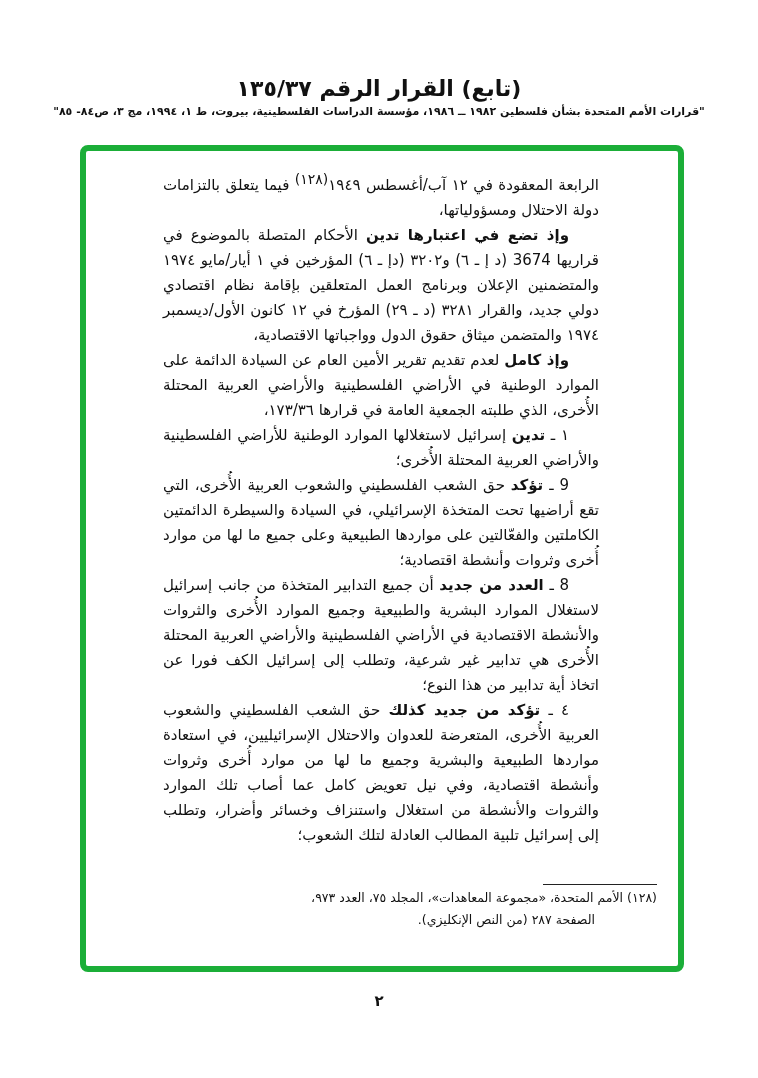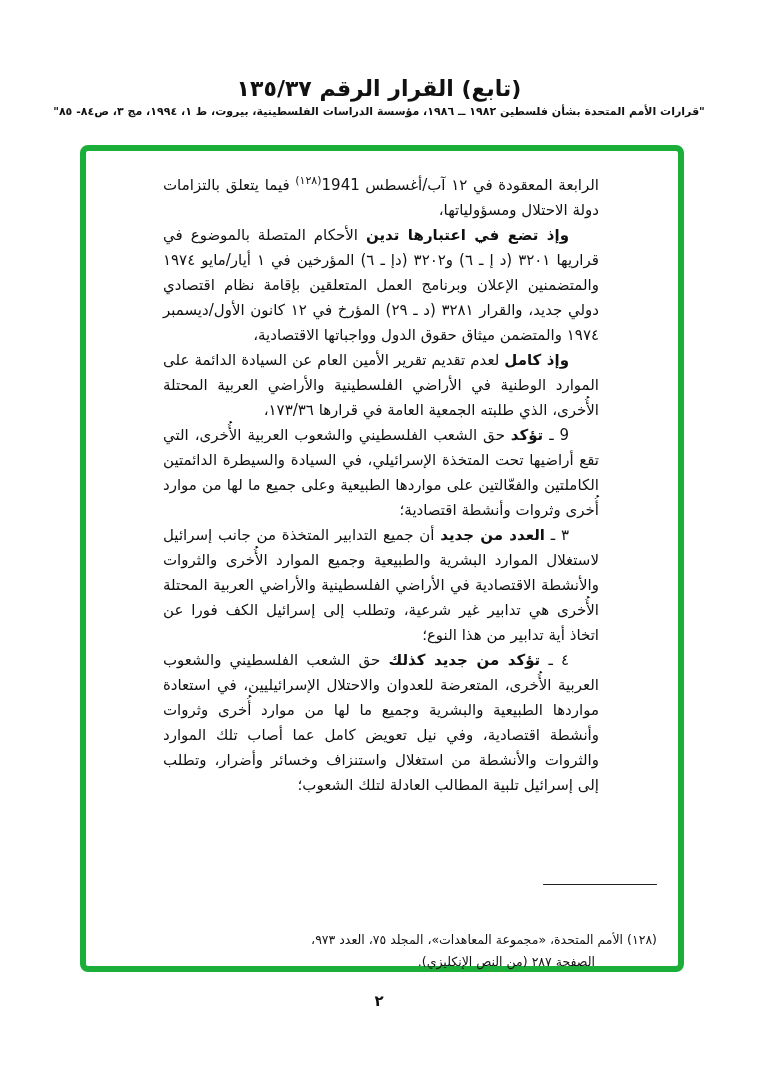--- a/index.html
+++ b/index.html
@@ -60,34 +60,34 @@
     margin: 0;
     padding: 0;
   }
   .doc-body p.indent {
     text-indent: 30px;
   }
   .doc-body .b {
     font-weight: bold;
   }
   .doc-body sup {
-    font-size: 11px;
+    font-size: 14px;
     line-height: 0;
   }
   .footnote-sep {
     position: absolute;
     left: 543px;
     top: 884px;
     width: 114px;
     border-top: 1.5px solid #222222;
   }
   .footnote {
     position: absolute;
     right: 101px;
-    top: 929px;
+    top: 887px;
     width: 352px;
     direction: rtl;
     text-align: right;
     font-size: 12.5px;
     line-height: 22px;
   }
   .footnote .fn-line2 {
     padding-right: 62px;
   }
   .page-number {
@@ -104,25 +104,26 @@
 <body>
 
 <div class="page-title">(تابع) القرار الرقم ١٣٥/٣٧</div>
 
 <div class="page-subtitle">"قرارات الأمم المتحدة بشأن فلسطين ١٩٨٢ ــ ١٩٨٦، مؤسسة الدراسات الفلسطينية، بيروت، ط ١، ١٩٩٤، مج ٣، ص٨٤- ٨٥"</div>
 
 <div class="doc-frame"></div>
 
 <div class="doc-body">
 
-<p><span>الرابعة المعقودة في ١٢ آب/أغسطس 1941</span><sup>(١٢٨)</sup><span> فيما يتعلق بالتزامات دولة الاحتلال ومسؤولياتها،</span></p>
-    <p class="indent"><span class="b">وإذ تضع في اعتبارها تدين</span><span> الأحكام المتصلة بالموضوع في قراريها ٣٢٠١ (د إ ـ ٦) و٣٢٠٢ (دإ ـ ٦) المؤرخين في ١ أيار/مايو ١٩٧٤ والمتضمنين الإعلان وبرنامج العمل المتعلقين بإقامة نظام اقتصادي دولي جديد، والقرار ٣٢٨١ (د ـ ٢٩) المؤرخ في ١٢ كانون الأول/ديسمبر ١٩٧٤ والمتضمن ميثاق حقوق الدول وواجباتها الاقتصادية،</span></p>
+<p><span>الرابعة المعقودة في ١٢ آب/أغسطس ١٩٤٩</span><sup>(١٢٨)</sup><span> فيما يتعلق بالتزامات دولة الاحتلال ومسؤولياتها،</span></p>
+    <p class="indent"><span class="b">وإذ تضع في اعتبارها تدين</span><span> الأحكام المتصلة بالموضوع في قراريها 3674 (د إ ـ ٦) و٣٢٠٢ (دإ ـ ٦) المؤرخين في ١ أيار/مايو ١٩٧٤ والمتضمنين الإعلان وبرنامج العمل المتعلقين بإقامة نظام اقتصادي دولي جديد، والقرار ٣٢٨١ (د ـ ٢٩) المؤرخ في ١٢ كانون الأول/ديسمبر ١٩٧٤ والمتضمن ميثاق حقوق الدول وواجباتها الاقتصادية،</span></p>
     <p class="indent"><span class="b">وإذ كامل</span><span> لعدم تقديم تقرير الأمين العام عن السيادة الدائمة على الموارد الوطنية في الأراضي الفلسطينية والأراضي العربية المحتلة الأُخرى، الذي طلبته الجمعية العامة في قرارها ١٧٣/٣٦،</span></p>
+    <p class="indent"><span>١ ـ </span><span class="b">تدين</span><span> إسرائيل لاستغلالها الموارد الوطنية للأراضي الفلسطينية والأراضي العربية المحتلة الأُخرى؛</span></p>
     <p class="indent"><span>9 ـ </span><span class="b">تؤكد</span><span> حق الشعب الفلسطيني والشعوب العربية الأُخرى، التي تقع أراضيها تحت المتخذة الإسرائيلي، في السيادة والسيطرة الدائمتين الكاملتين والفعّالتين على مواردها الطبيعية وعلى جميع ما لها من موارد أُخرى وثروات وأنشطة اقتصادية؛</span></p>
-    <p class="indent"><span>٣ ـ </span><span class="b">العدد من جديد</span><span> أن جميع التدابير المتخذة من جانب إسرائيل لاستغلال الموارد البشرية والطبيعية وجميع الموارد الأُخرى والثروات والأنشطة الاقتصادية في الأراضي الفلسطينية والأراضي العربية المحتلة الأُخرى هي تدابير غير شرعية، وتطلب إلى إسرائيل الكف فورا عن اتخاذ أية تدابير من هذا النوع؛</span></p>
+    <p class="indent"><span>8 ـ </span><span class="b">العدد من جديد</span><span> أن جميع التدابير المتخذة من جانب إسرائيل لاستغلال الموارد البشرية والطبيعية وجميع الموارد الأُخرى والثروات والأنشطة الاقتصادية في الأراضي الفلسطينية والأراضي العربية المحتلة الأُخرى هي تدابير غير شرعية، وتطلب إلى إسرائيل الكف فورا عن اتخاذ أية تدابير من هذا النوع؛</span></p>
     <p class="indent"><span>٤ ـ </span><span class="b">تؤكد من جديد كذلك</span><span> حق الشعب الفلسطيني والشعوب العربية الأُخرى، المتعرضة للعدوان والاحتلال الإسرائيليين، في استعادة مواردها الطبيعية والبشرية وجميع ما لها من موارد أُخرى وثروات وأنشطة اقتصادية، وفي نيل تعويض كامل عما أصاب تلك الموارد والثروات والأنشطة من استغلال واستنزاف وخسائر وأضرار، وتطلب إلى إسرائيل تلبية المطالب العادلة لتلك الشعوب؛</span></p>
   </div>
 
 <div class="footnote-sep"></div>
 
 <div class="footnote">
   <div class="fn-line1">(١٢٨) الأمم المتحدة، «مجموعة المعاهدات»، المجلد ٧٥، العدد ٩٧٣،</div>
   <div class="fn-line2">الصفحة ٢٨٧ (من النص الإنكليزي).</div>
 </div>
 

